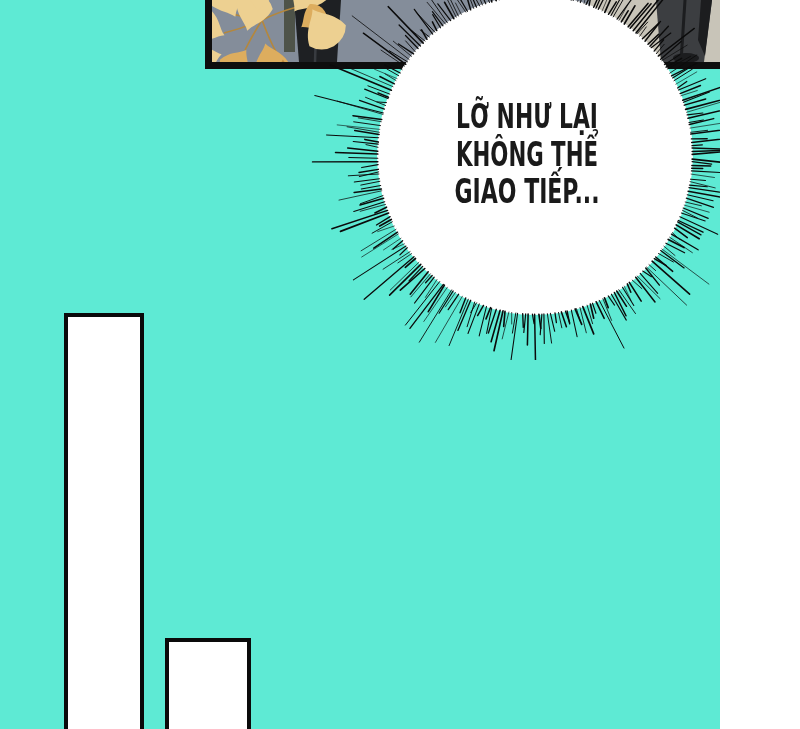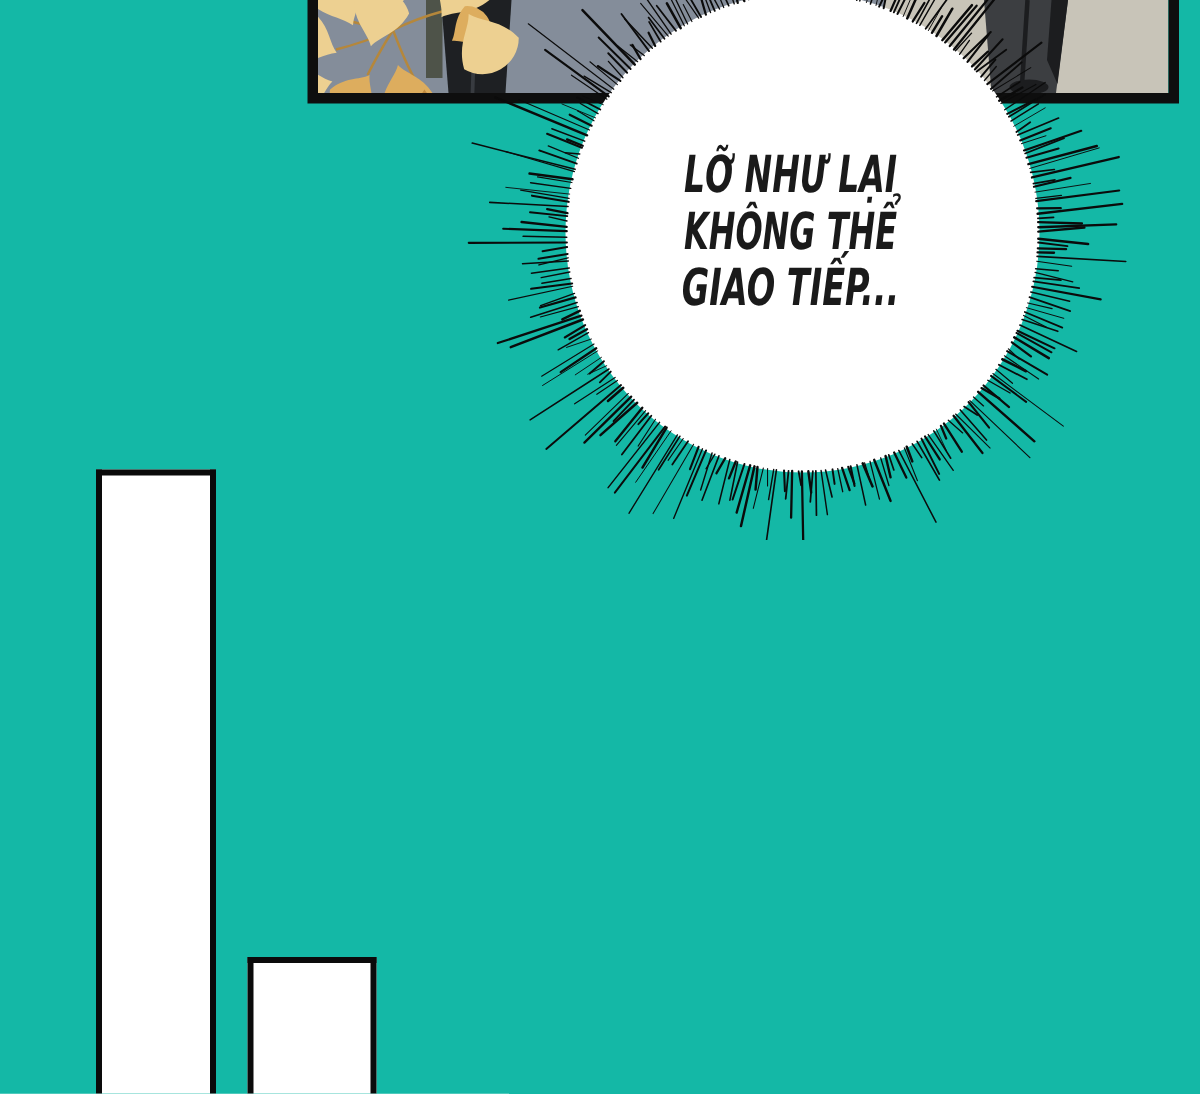--- a/index.html
+++ b/index.html
@@ -1,22 +1,21 @@
 <!DOCTYPE html>
 <html><head>
 <meta charset="utf-8">
 <style>
   html,body{margin:0;padding:0;}
   .page{
     position:relative;
-    width:800px;height:729px;
-    background:#14b8a6;
+    width:720px;height:729px;
+    background:#5eead4;
     overflow:hidden;
     font-family:"DejaVu Sans", sans-serif;
-    font-style:italic;
   }
   #top-scene{position:absolute;left:0;top:0;display:block;}
   .bubble-text{
     font-family:"DejaVu Sans", sans-serif;
     font-weight:700;
     font-size:34px;
   }
   .next-rect{
     position:absolute;
     box-sizing:border-box;

